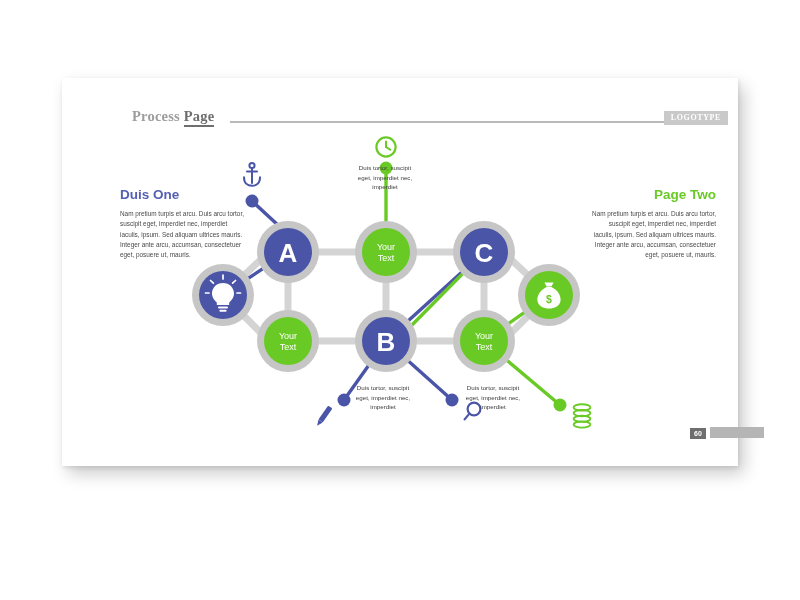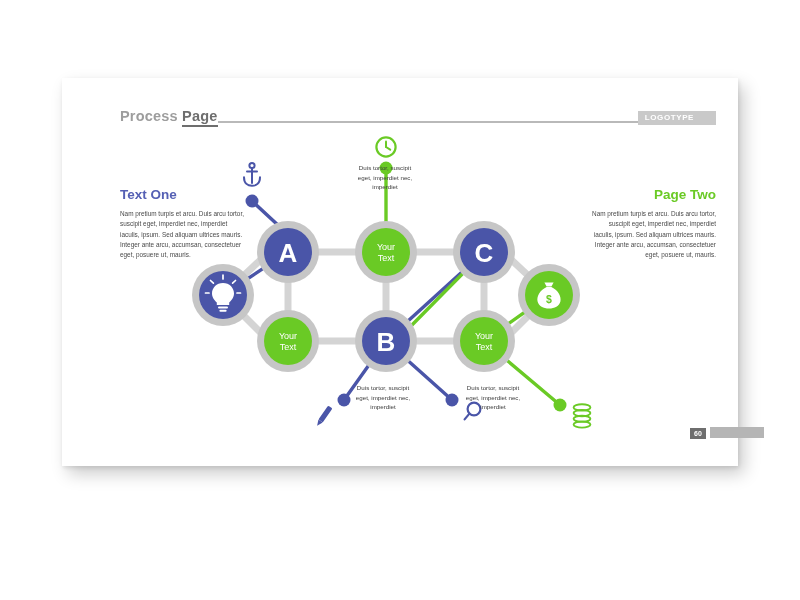--- a/index.html
+++ b/index.html
@@ -8,34 +8,34 @@
     font-family:"Liberation Sans",sans-serif;
     overflow:hidden;position:relative;
   }
   
   #slide{
     position:absolute;left:62px;top:78px;width:676px;height:388px;
     background:#ffffff;
     box-shadow:6px 8px 16px rgba(0,0,0,.20), 1px 2px 4px rgba(0,0,0,.10);
   }
   
-  #header{position:absolute;left:0;top:0;width:100%;height:60px;}
+  #header{position:absolute;left:12px;top:0;width:100%;height:60px;font-family:Liberation Serif, serif;}
   .hdr-title{
     position:absolute;left:58px;top:30px;
     font-size:14.5px;font-weight:bold;letter-spacing:.2px;color:#9d9d9d;
     white-space:nowrap;
   }
   .hdr-title .strong{color:#6e6e6e;border-bottom:2px solid #6e6e6e;padding-bottom:1px;}
   .hdr-rule{
     position:absolute;left:156px;top:43px;width:472px;height:2px;background:#b9b9b9;
   }
   .logotype{
     position:absolute;right:22px;top:33px;
     background:#c9c9c9;color:#ffffff;font-size:8px;font-weight:bold;
-    letter-spacing:.6px;padding:3px 22px 3px 7px;line-height:1;
+    letter-spacing:.6px;padding:3px 7px 3px 7px;line-height:1;
   }
   
   .side{position:absolute;width:128px;}
   .side.left{left:58px;top:110px;text-align:left;}
   .side.right{right:22px;top:110px;text-align:right;}
   .side-title{font-size:13.5px;font-weight:bold;margin:0 0 6px 0;line-height:1.1;}
   .side.left .side-title{color:#5560b4;}
   .side.right .side-title{color:#6ACA25;}
   .side-body{font-size:6.4px;line-height:1.62;color:#4a4a4a;margin:0;}
   
@@ -62,21 +62,21 @@
 
 <div id="slide">
 
   <div id="header">
     <div class="hdr-title"><span>Process </span><span class="strong">Page</span></div>
     <div class="hdr-rule"></div>
     <div class="logotype">LOGOTYPE</div>
   </div>
 
   <div class="side left">
-    <p class="side-title">Text One</p>
+    <p class="side-title">Duis One</p>
     <p class="side-body">Nam pretium turpis et arcu. Duis arcu tortor, suscipit eget, imperdiet nec, imperdiet iaculis, ipsum. Sed aliquam ultrices mauris. Integer ante arcu, accumsan, consectetuer eget, posuere ut, mauris.</p>
   </div>
   <div class="side right">
     <p class="side-title">Page Two</p>
     <p class="side-body">Nam pretium turpis et arcu. Duis arcu tortor, suscipit eget, imperdiet nec, imperdiet iaculis, ipsum. Sed aliquam ultrices mauris. Integer ante arcu, accumsan, consectetuer eget, posuere ut, mauris.</p>
   </div>
 
   <div id="diagram">
   <svg width="676" height="388" viewBox="0 0 676 388" xmlns="http://www.w3.org/2000/svg">
 

